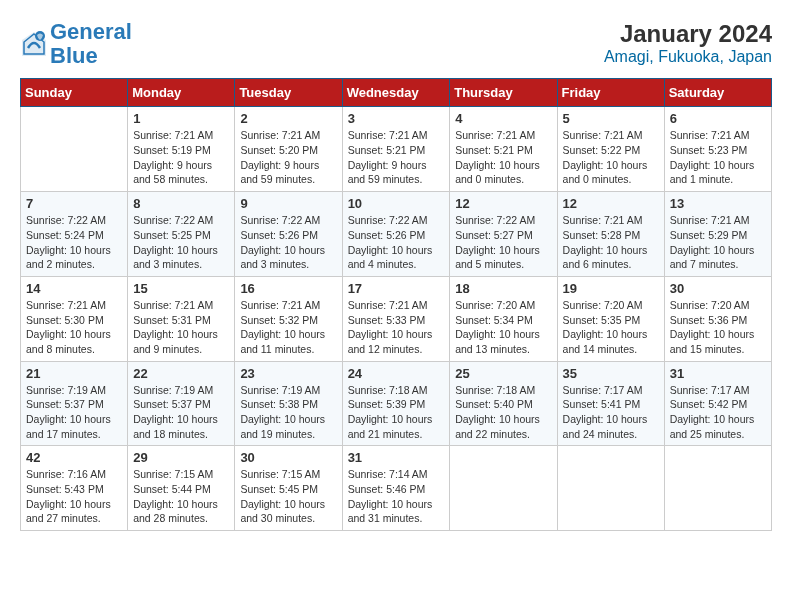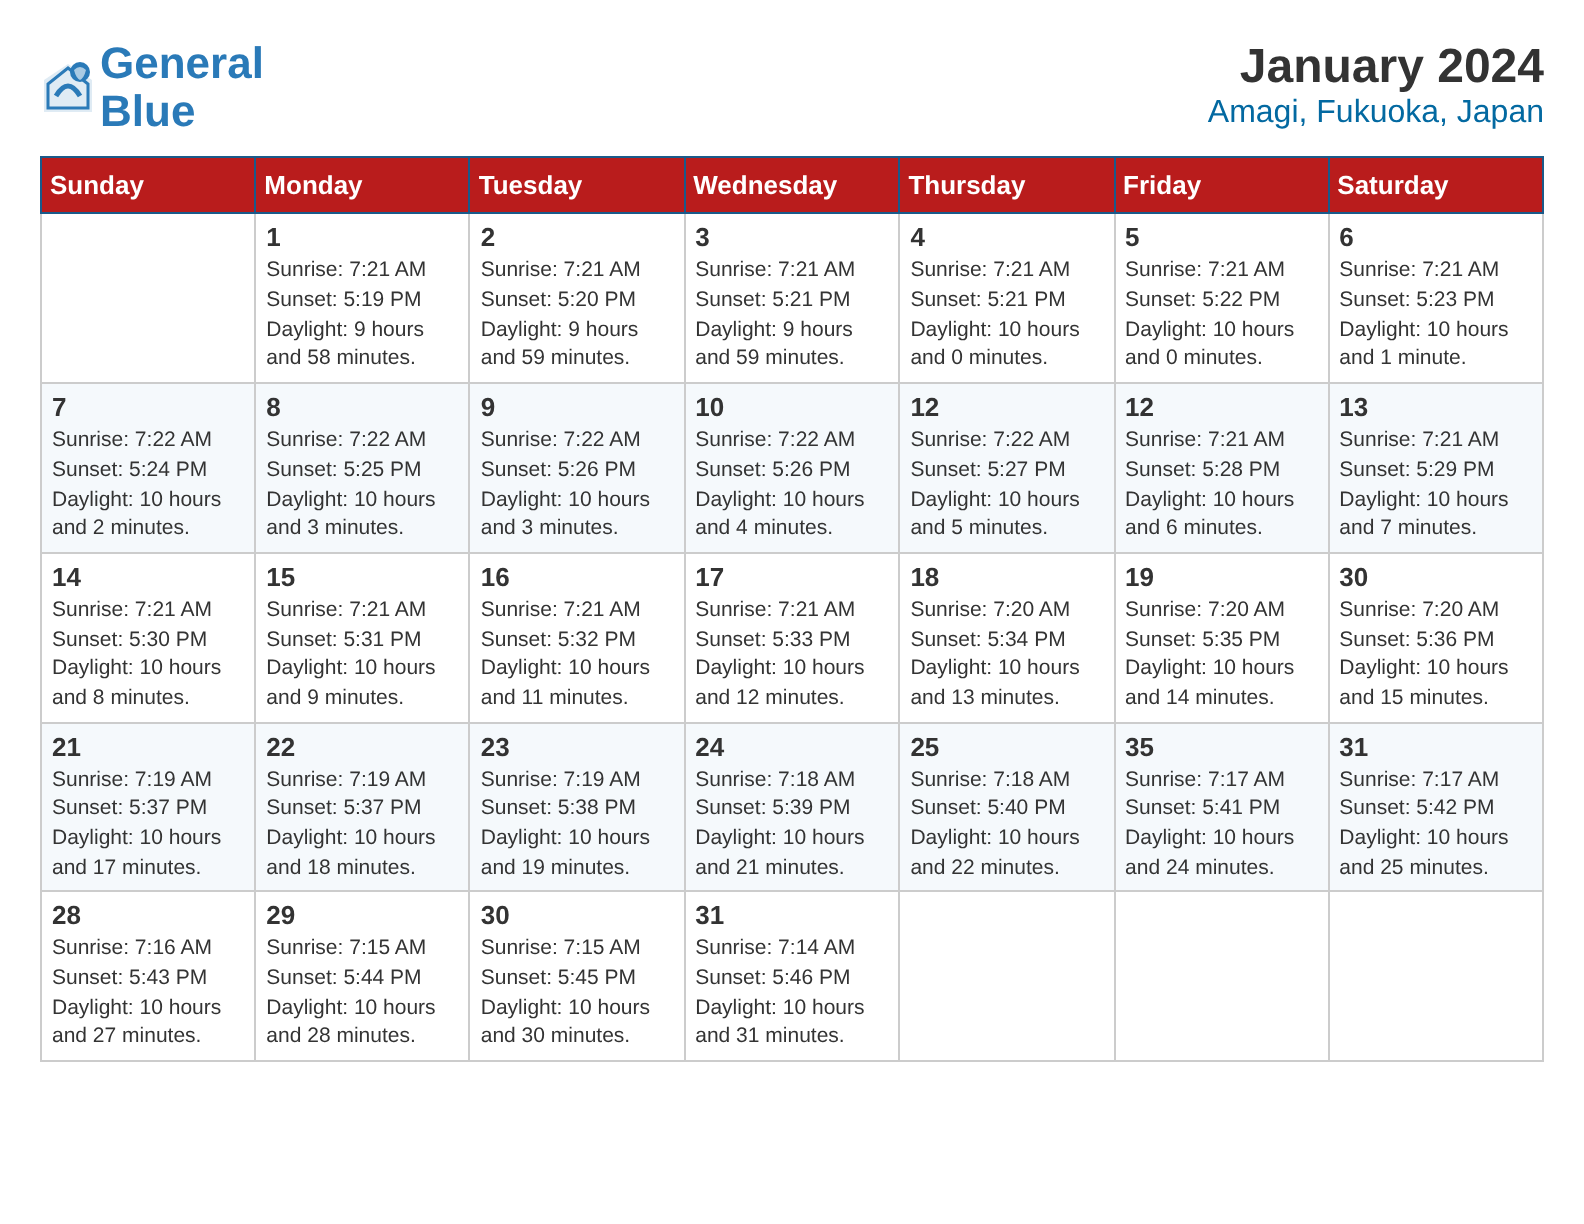--- a/index.html
+++ b/index.html
@@ -238,21 +238,21 @@
           <span class="day-number">35</span>
           <div class="day-info">Sunrise: 7:17 AM<br>Sunset: 5:41 PM<br>Daylight: 10 hours<br>and 24 minutes.</div>
         </td>
         <td>
           <span class="day-number">31</span>
           <div class="day-info">Sunrise: 7:17 AM<br>Sunset: 5:42 PM<br>Daylight: 10 hours<br>and 25 minutes.</div>
         </td>
       </tr>
       <tr>
         <td>
-          <span class="day-number">28</span>
+          <span class="day-number">42</span>
           <div class="day-info">Sunrise: 7:16 AM<br>Sunset: 5:43 PM<br>Daylight: 10 hours<br>and 27 minutes.</div>
         </td>
         <td>
           <span class="day-number">29</span>
           <div class="day-info">Sunrise: 7:15 AM<br>Sunset: 5:44 PM<br>Daylight: 10 hours<br>and 28 minutes.</div>
         </td>
         <td>
           <span class="day-number">30</span>
           <div class="day-info">Sunrise: 7:15 AM<br>Sunset: 5:45 PM<br>Daylight: 10 hours<br>and 30 minutes.</div>
         </td>

